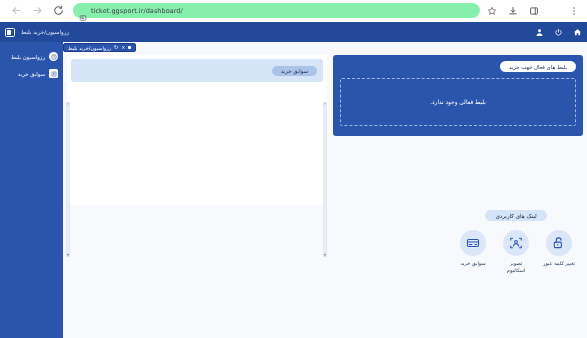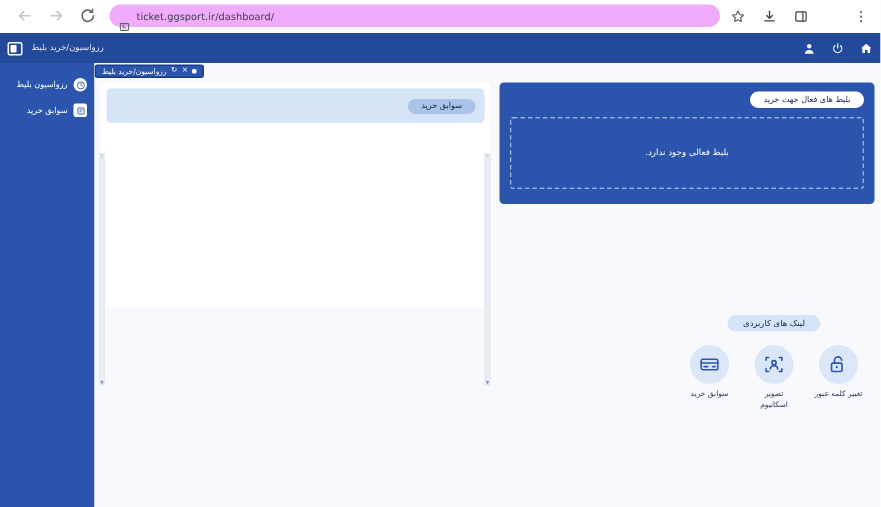--- a/index.html
+++ b/index.html
@@ -28,21 +28,21 @@
     font-size: 9px;
     line-height: 1;
   }
   .nav-icon.disabled { color: #c4c7c5; }
   .nav-icon svg { display: block; }
 
   .omnibox {
     flex: 1;
     height: 15px;
     margin: 0 6px 0 9px;
-    background: #f0abfc;
+    background: #86efac;
     border-radius: 8px;
     display: flex;
     align-items: center;
     padding: 0 6px;
     gap: 4px;
   }
   .omnibox-icon { width: 8px; height: 8px; color: #5f6368; flex: 0 0 auto; }
   .omnibox-url {
     font-size: 6.5px;
     color: #3c4043;

